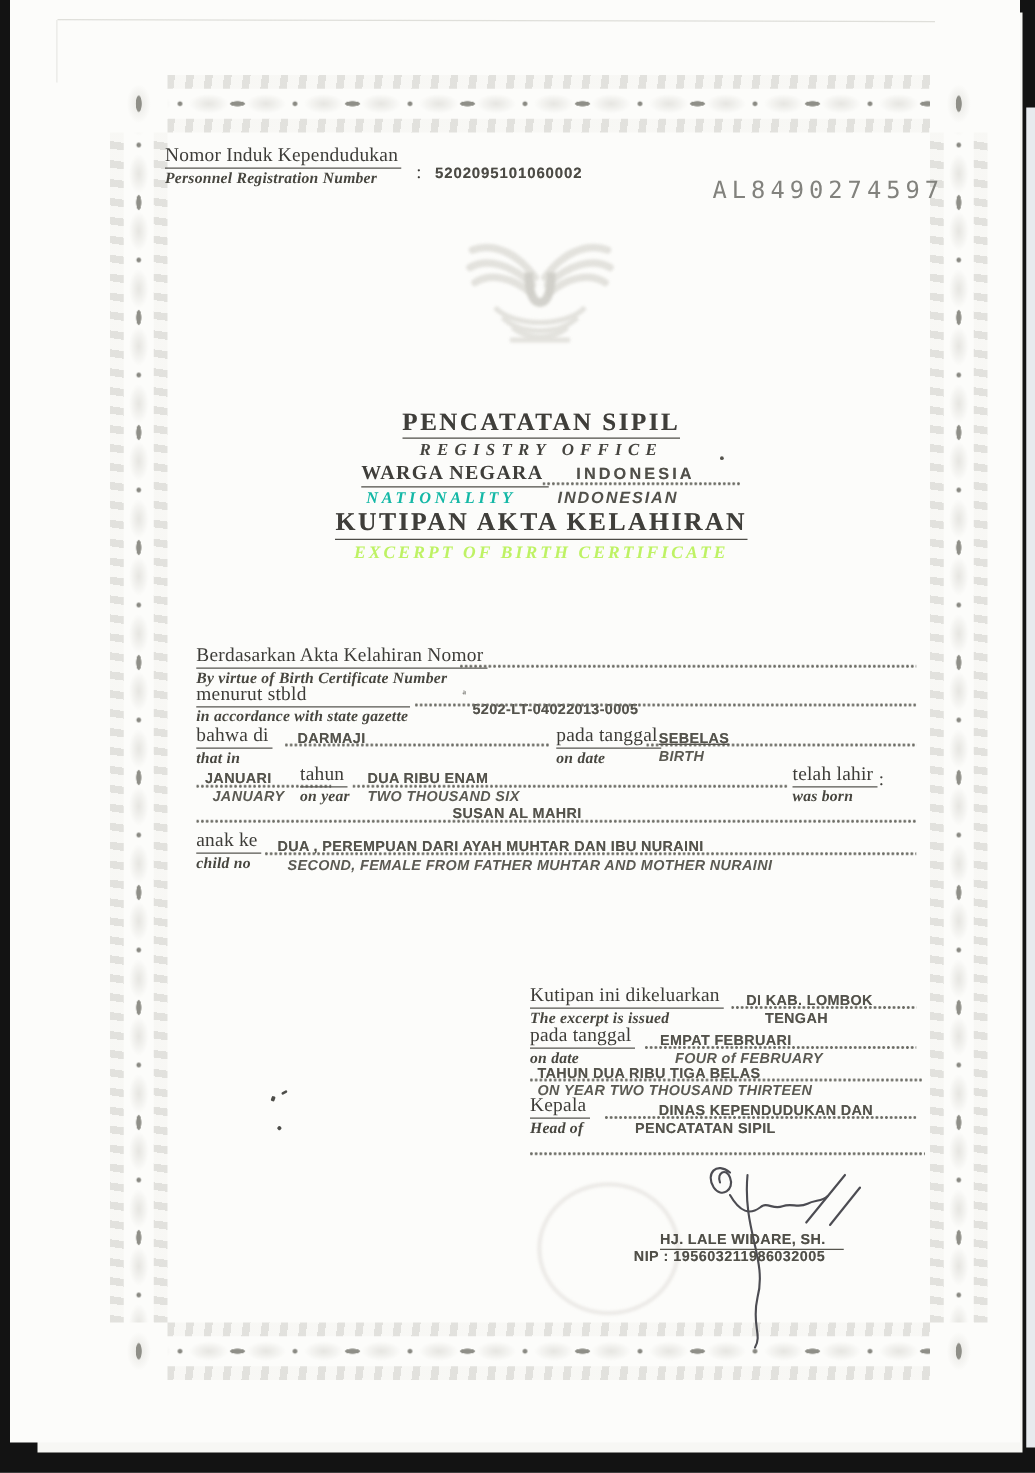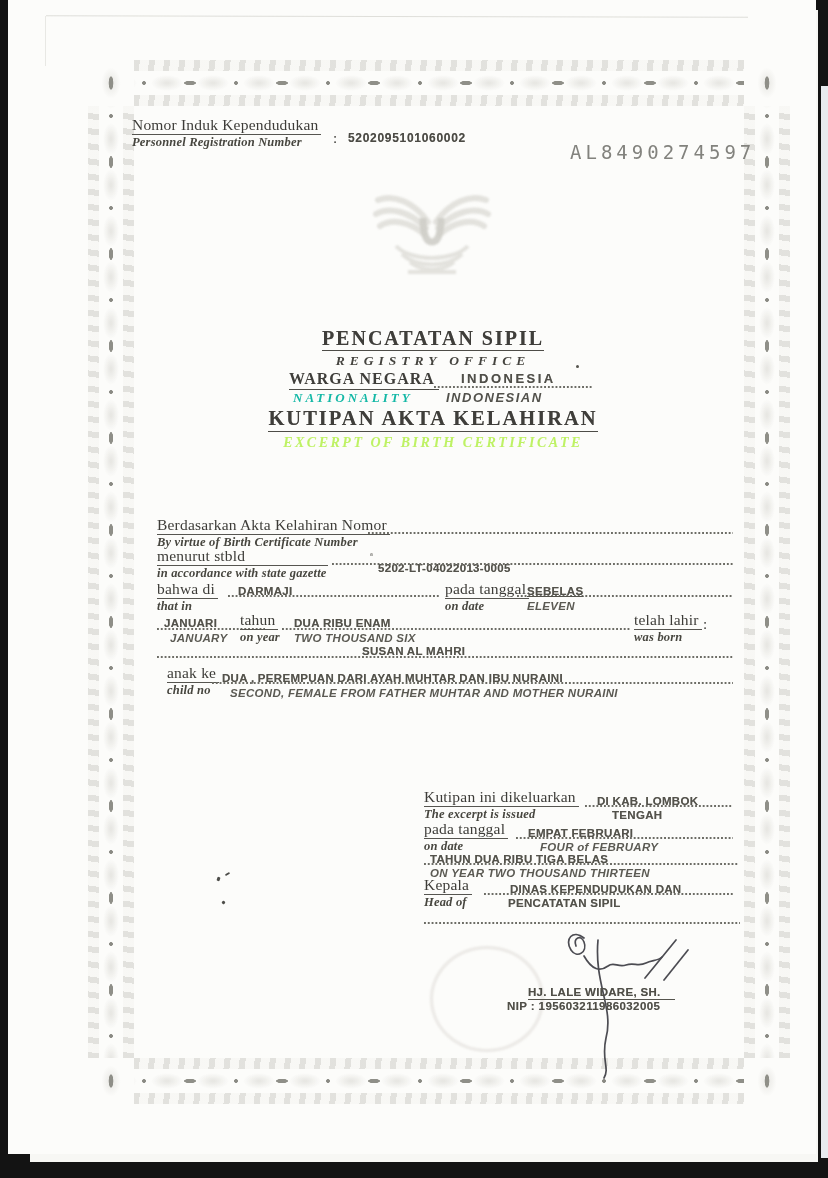--- a/index.html
+++ b/index.html
@@ -180,42 +180,42 @@
       <span class="len">that in</span>
     </div>
     <div class="abs dots" style="left:228px;top:594px;width:212px;"></div>
     <div class="abs tv" style="left:238px;top:585px;">DARMAJI</div>
     <div class="abs" style="left:445px;top:580px;">
       <span class="lid">pada tanggal</span>
       <span class="len">on date</span>
     </div>
     <div class="abs dots" style="left:517px;top:594px;width:216px;"></div>
     <div class="abs tv" style="left:527px;top:585px;text-decoration:underline;">SEBELAS</div>
-    <div class="abs tve" style="left:527px;top:600px;">ELEVEN</div>
+    <div class="abs tve" style="left:527px;top:600px;">BIRTH</div>
 
     <div class="abs dots" style="left:157px;top:627px;width:108px;"></div>
     <div class="abs tv" style="left:164px;top:617px;">JANUARI</div>
     <div class="abs tve" style="left:170px;top:632px;">JANUARY</div>
     <div class="abs" style="left:240px;top:611px;">
       <span class="lid">tahun</span>
       <span class="len">on year</span>
     </div>
     <div class="abs dots" style="left:282px;top:627px;width:348px;"></div>
     <div class="abs tv" style="left:294px;top:617px;">DUA RIBU ENAM</div>
     <div class="abs tve" style="left:294px;top:632px;">TWO THOUSAND SIX</div>
     <div class="abs" style="left:634px;top:611px;">
       <span class="lid">telah lahir</span>
       <span class="len">was born</span>
     </div>
     <div class="abs colon" style="left:703px;top:616px;">:</div>
 
     <div class="abs dots" style="left:157px;top:655px;width:576px;"></div>
     <div class="abs tv" style="left:362px;top:645px;">SUSAN AL MAHRI</div>
 
-    <div class="abs" style="left:157px;top:664px;margin-left:10px;">
+    <div class="abs" style="left:157px;top:664px;">
       <span class="lid">anak ke</span>
       <span class="len">child no</span>
     </div>
     <div class="abs dots" style="left:212px;top:681px;width:521px;"></div>
     <div class="abs tv" style="left:222px;top:672px;">DUA , PEREMPUAN DARI AYAH MUHTAR DAN IBU NURAINI</div>
     <div class="abs tve" style="left:230px;top:687px;">SECOND, FEMALE FROM FATHER MUHTAR AND MOTHER NURAINI</div>
 
     <div class="speck" style="left:217px;top:877px;width:3px;height:4px;transform:rotate(20deg);"></div>
     <div class="speck" style="left:225px;top:873px;width:5px;height:2px;transform:rotate(-30deg);"></div>
     <div class="speck" style="left:222px;top:901px;width:3px;height:3px;transform:rotate(45deg);"></div>
@@ -238,21 +238,21 @@
 
     <div class="abs dots" style="left:424px;top:862px;width:314px;"></div>
     <div class="abs tv" style="left:430px;top:853px;">TAHUN DUA RIBU TIGA BELAS</div>
     <div class="abs tve" style="left:430px;top:867px;">ON YEAR TWO THOUSAND THIRTEEN</div>
 
     <div class="abs" style="left:424px;top:876px;">
       <span class="lid">Kepala</span>
       <span class="len">Head of</span>
     </div>
     <div class="abs dots" style="left:484px;top:892px;width:249px;"></div>
-    <div class="abs tv" style="left:494px;top:883px;padding-left:16px;">DINAS KEPENDUDUKAN DAN</div>
+    <div class="abs tv" style="left:511px;top:883px;padding-left:16px;">DINAS KEPENDUDUKAN DAN</div>
     <div class="abs tv" style="left:508px;top:897px;">PENCATATAN SIPIL</div>
 
     <div class="abs dots" style="left:424px;top:921px;width:316px;"></div>
 
     <div class="stamp"></div>
     <div class="abs" style="left:540px;top:922px;width:170px;height:162px;">
       <svg viewBox="0 0 170 162" width="170" height="162">
         <g fill="none" stroke="#34343b" stroke-width="1.7" stroke-linecap="round" opacity="0.88">
           <path d="M44 16 C33 7 24 17 31 28 C37 37 48 30 44 20 C41 12 33 16 36 24"></path>
           <path d="M44 34 C52 48 60 50 68 44 C74 39 78 46 86 43 C94 40 98 45 106 41 C112 38 118 39 122 35"></path>

